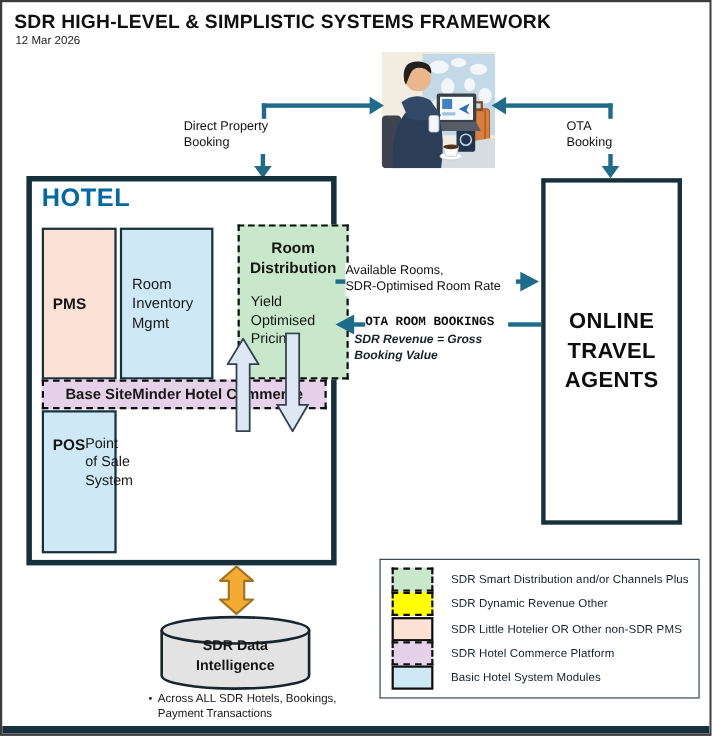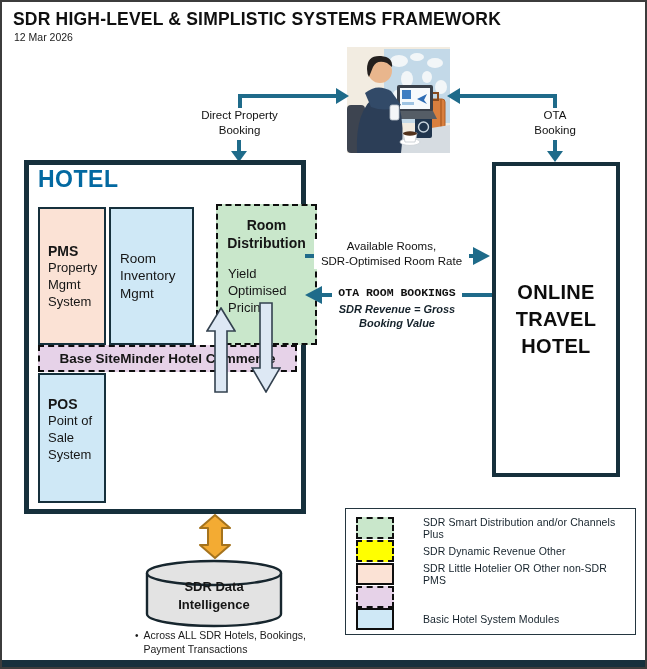--- a/index.html
+++ b/index.html
@@ -9,21 +9,21 @@
     --text:#161616;
   }
   html,body{margin:0;padding:0;background:#fff;}
   #canvas{
     position:relative;width:647px;height:669px;background:#fff;
     border:2px solid #3c3c3c;box-sizing:border-box;overflow:hidden;
     font-family:"Liberation Sans",sans-serif;color:var(--text);
   }
   .abs{position:absolute;}
   .ml{white-space:pre-line;}
-  .ctr{text-align:center;}
+  .ctr{text-align:left;}
   .page-title{left:11px;top:7px;font-size:17.5px;font-weight:bold;letter-spacing:.2px;color:#101010;}
   .page-date{left:12px;top:29px;font-size:10.5px;color:#222;}
 
   
   .line{background:var(--teal);}
   .tri{width:0;height:0;}
   .tri-right{border-top:8px solid transparent;border-bottom:8px solid transparent;border-left:13px solid var(--teal);}
   .tri-left {border-top:8px solid transparent;border-bottom:8px solid transparent;border-right:13px solid var(--teal);}
   .tri-down {border-left:8px solid transparent;border-right:8px solid transparent;border-top:11px solid var(--teal);}
   .tri-right-big{border-top:9px solid transparent;border-bottom:9px solid transparent;border-left:17px solid var(--teal);}
@@ -40,36 +40,36 @@
   .pms{left:36px;top:205px;width:68px;height:138px;background:var(--peach);border:2px solid var(--dark);
        display:flex;flex-direction:column;justify-content:center;padding-left:8px;}
   .inv{left:107px;top:205px;width:85px;height:138px;background:var(--blue);border:2px solid var(--dark);
        display:flex;flex-direction:column;justify-content:center;padding-left:9px;font-weight:normal;font-size:13.5px;}
   .dist{left:194px;top:202px;width:101px;height:141px;background:var(--green);border:2px dashed #0e0e0e;margin-left:20px;}
   .dist .t{display:block;text-align:center;margin-top:10px;font-size:14px;}
   .dist .s{display:block;margin:14px 0 0 10px;width:72px;}
   .commerce{left:36px;top:343px;width:259px;height:27px;background:var(--pink);border:2px dashed #0e0e0e;
             display:flex;align-items:center;justify-content:center;font-weight:bold;font-size:13.5px;box-sizing:border-box;}
   .pos{left:36px;top:371px;width:68px;height:130px;background:var(--blue);border:2px solid var(--dark);
-       display:flex;flex-direction:column;justify-content:flex-start;padding:20px 0 0 8px;}
+       display:flex;justify-content:flex-start;padding:20px 0 0 8px;}
   .rev{left:114px;top:371px;width:181px;height:130px;background:var(--yellow);border:3px dashed #0e0e0e;}
   .rev-label{left:0;right:0;top:68px;text-align:center;font-weight:bold;font-size:13.5px;line-height:1.25;}
   .avail-inv{left:118px;top:16px;width:62px;text-align:center;font-size:11px;line-height:1.25;}
 
   
   .ota-box{left:490px;top:160px;width:128px;height:315px;border:4px solid var(--dark);box-sizing:border-box;background:#fff;
            display:flex;align-items:center;justify-content:center;text-align:center;}
   .ota-title{font-size:20px;font-weight:bold;line-height:1.35;letter-spacing:.3px;color:#0d0d0d;}
 
   .italic-note{font-style:italic;font-size:11px;font-weight:600;line-height:1.25;color:#15222b;}
 
   
   .legend{left:343px;top:506px;width:291px;height:127px;border:1.5px solid #243640;box-sizing:border-box;
           display:flex;flex-direction:column;justify-content:space-between;padding:7px 8px 7px 10px;background:#fff;}
-  .lrow{display:flex;align-items:center;gap:29px;}
+  .lrow{display:flex;align-items:center;gap:16px;}
   .swatch{width:34px;height:18px;border:2.5px #0e0e0e;flex:0 0 auto;}
   .legend .lbl{font-size:10.5px;color:#15222b;letter-spacing:.1px;}
 
   .cyl-label{left:142px;top:576px;width:140px;text-align:center;font-weight:bold;font-size:13px;line-height:1.35;z-index:2;}
   .bullet-note{left:133px;top:626px;display:flex;gap:5px;font-size:10.5px;line-height:1.35;color:#1a1a1a;}
   .bullet-note .b{font-size:10px;margin-top:1px;}
   .bottom-bar{left:0;right:0;bottom:0;height:7px;background:var(--dark);}
   svg{display:block;}
 </style>
 </head>
@@ -155,21 +155,20 @@
   <div class="abs">
     <div class="abs line" style="left:551px;top:138px;width:4px;height:12px;"></div>
     <div class="abs tri tri-down" style="left:545px;top:149px;"></div>
   </div>
 
   <div class="abs hotel-box"></div>
   <div class="abs hotel-title">HOTEL</div>
 
   <div class="abs module pms">
     <span class="t">PMS</span>
-    <span>Property Mgmt System</span>
   </div>
 
   <div class="abs module inv">Room Inventory Mgmt</div>
 
   <div class="abs module dist">
     <span class="t ml">Room
 Distribution</span>
     <span class="s">Yield Optimised Pricing</span>
   </div>
 
@@ -199,21 +198,21 @@
     <div class="abs line" style="left:318px;top:291px;width:172px;height:4px;z-index:1;"></div>
     <div class="abs tri tri-left-big" style="left:303px;top:284px;"></div>
   </div>
   <div class="abs flow-label ctr white-bg" style="left:330px;top:284px;width:130px;font-weight:600;font-family:Liberation Mono, monospace;">OTA ROOM BOOKINGS</div>
   <div class="abs italic-note ml ctr white-bg" style="left:320px;top:301px;width:150px;">SDR Revenue = Gross
 Booking Value</div>
 
   <div class="abs ota-box">
     <div class="ota-title ml">ONLINE
 TRAVEL
-HOTEL</div>
+AGENTS</div>
   </div>
 
   <svg class="abs" style="left:195px;top:512px;" width="36" height="45" viewBox="0 0 36 45">
     <polygon points="18,1 33,14 25,14 25,31 33,31 18,44 3,31 11,31 11,14 3,14" fill="var(--orange)" stroke="var(--orange-outline)" stroke-width="2" stroke-linejoin="round"></polygon>
   </svg>
 
   <svg class="abs" style="left:142px;top:556px;" width="140" height="72" viewBox="0 0 140 72">
     <path d="M3,15 v41 a67,12 0 0 0 134,0 v-41" fill="var(--gray)" stroke="#17262e" stroke-width="2.4"></path>
     <ellipse cx="70" cy="15" rx="67" ry="12" fill="var(--gray)" stroke="#17262e" stroke-width="2.4"></ellipse>
   </svg>
@@ -233,20 +232,21 @@
     <div class="lrow">
       <span class="swatch" style="background: rgb(255, 255, 0); border-style: dashed;"></span>
       <span class="lbl">SDR Dynamic Revenue Other</span>
     </div>
     <div class="lrow">
       <span class="swatch" style="background: rgb(251, 226, 213); border-style: solid;"></span>
       <span class="lbl">SDR Little Hotelier OR Other non-SDR PMS</span>
     </div>
     <div class="lrow">
       <span class="swatch" style="background: rgb(230, 210, 232); border-style: dashed;"></span>
+      <span class="lbl">SDR Hotel Commerce Platform</span>
     </div>
     <div class="lrow">
       <span class="swatch" style="background: rgb(207, 232, 246); border-style: solid;"></span>
       <span class="lbl">Basic Hotel System Modules</span>
     </div>
   </div>
 
   <div class="abs bottom-bar"></div>
 </div>
 

